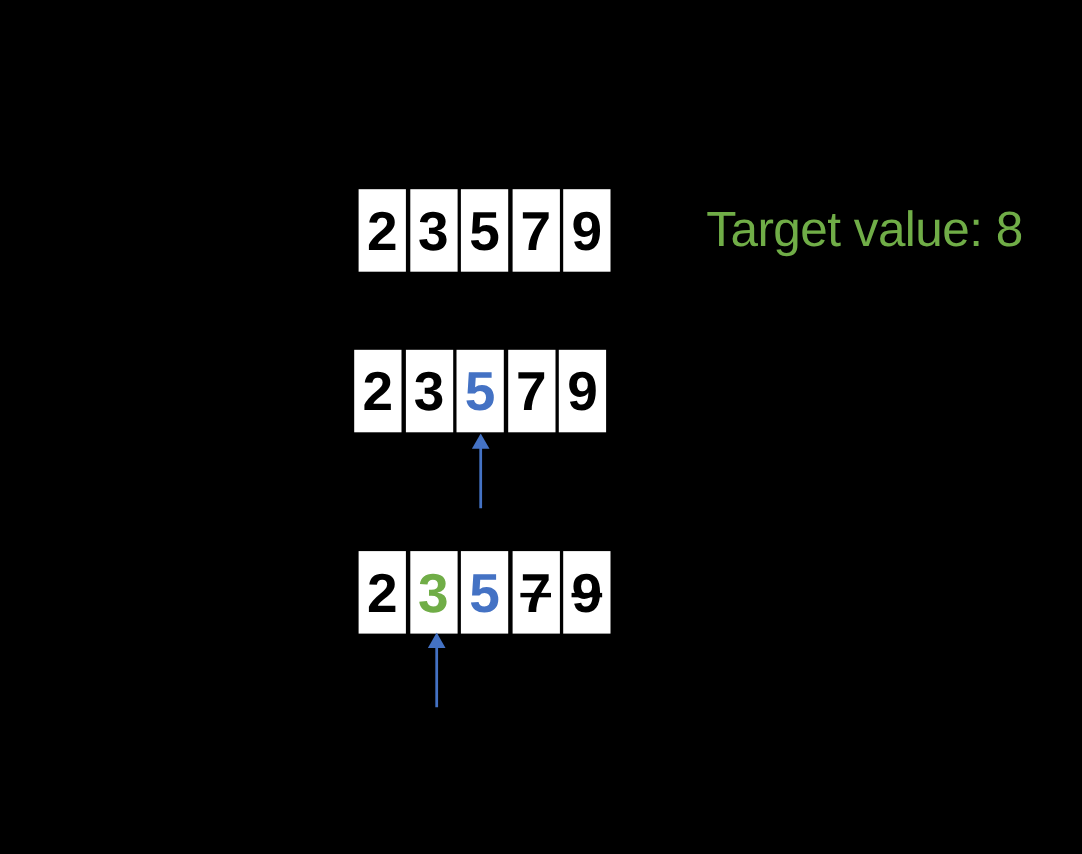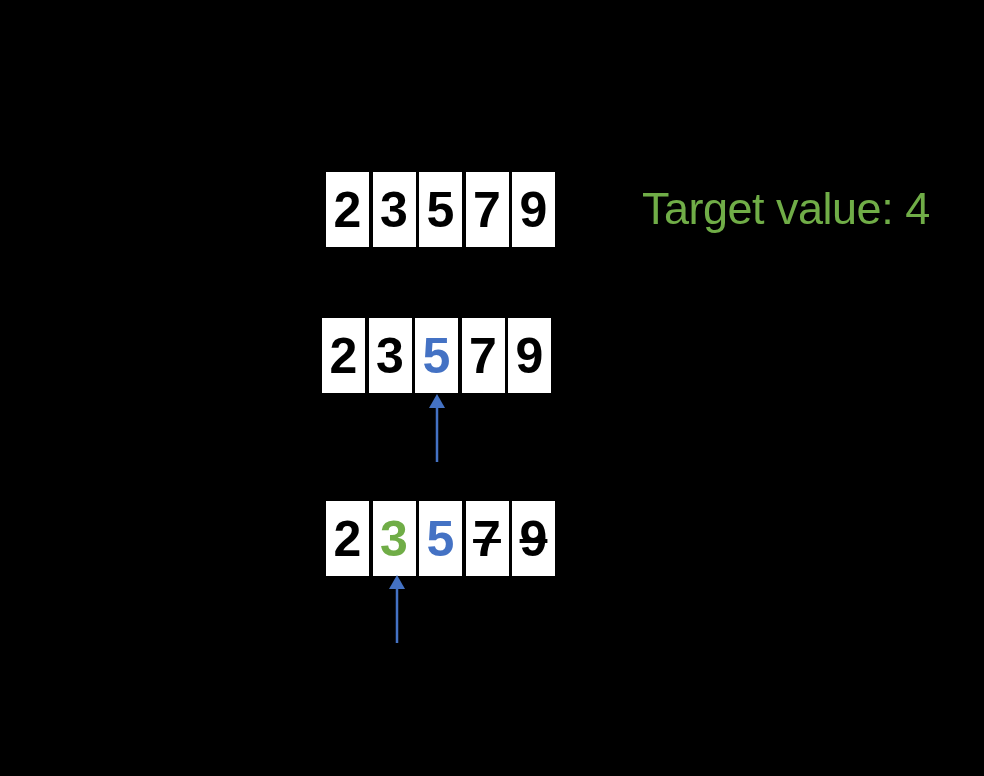--- a/index.html
+++ b/index.html
@@ -67,21 +67,21 @@
 <div id="stage" style="--bg: #000000; --cell-fill: #FFFFFF; --digit: #000000; --blue: #4472C4; --green: #70AD47;">
 
   <div class="array-row" id="row-initial">
     <div class="cell">2</div>
     <div class="cell">3</div>
     <div class="cell">5</div>
     <div class="cell">7</div>
     <div class="cell">9</div>
   </div>
 
-  <div class="target-label">Target value: 4</div>
+  <div class="target-label">Target value: 8</div>
 
   <div class="array-row" id="row-mid">
     <div class="cell">2</div>
     <div class="cell">3</div>
     <div class="cell digit-mid">5</div>
     <div class="cell">7</div>
     <div class="cell">9</div>
   </div>
 
   <svg class="up-arrow" id="arrow-mid" viewBox="0 0 20 69" xmlns="http://www.w3.org/2000/svg">

